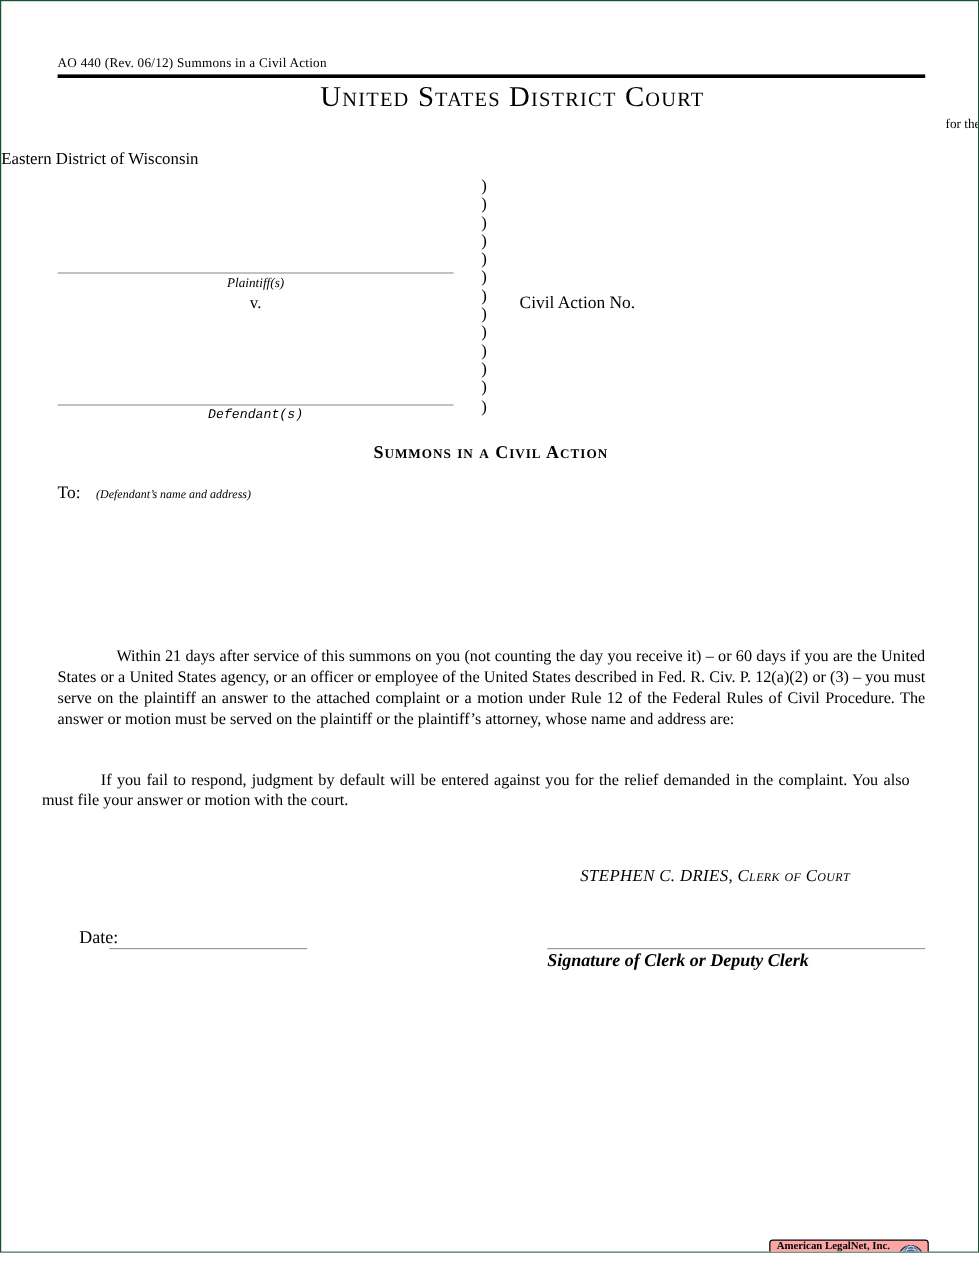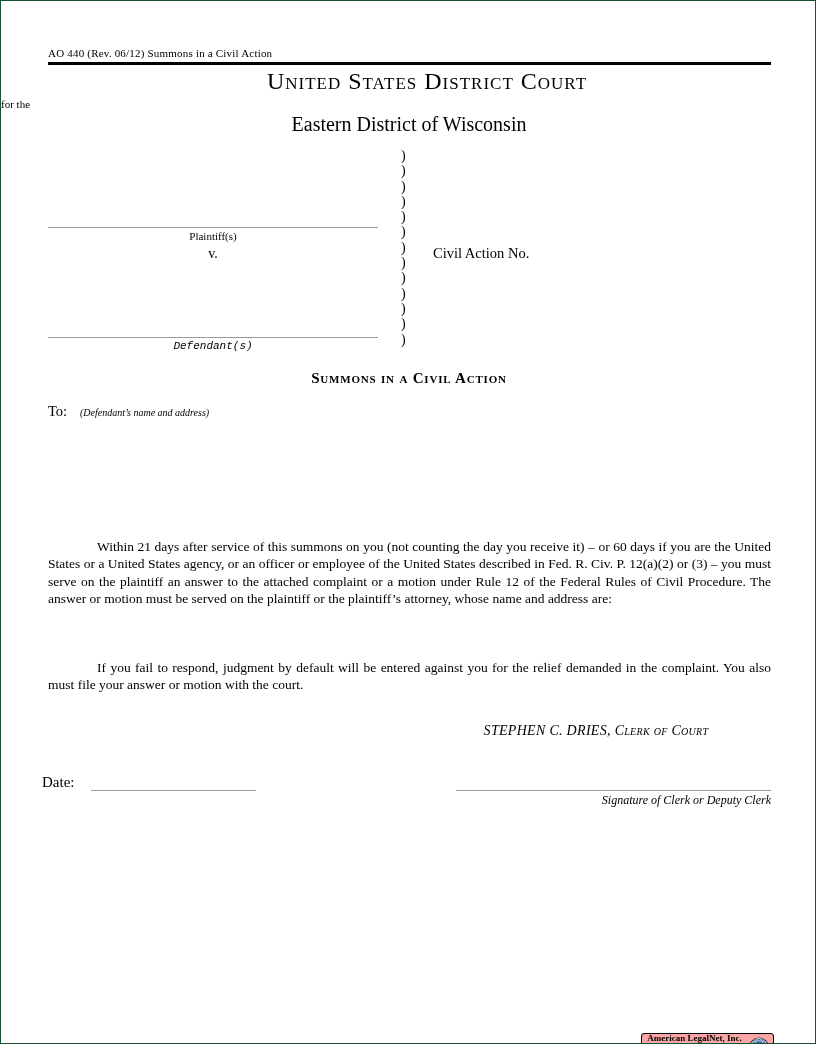--- a/index.html
+++ b/index.html
@@ -17,57 +17,57 @@
   }
   .abs { position: absolute; }
 
   .form-id   { left: 47px; top: 46px; font-size: 11px; letter-spacing: 0.2px; }
   .top-rule  { left: 47px; top: 61px; width: 723px; height: 3px; background: #000; }
 
   .court-title {
     left: 0; top: 67px; width: 816px; text-align: center;
     font-variant: small-caps; font-size: 24px; letter-spacing: 1px; margin-left: 18px;
   }
-  .for-the  { left: 0; top: 97px;  width: 816px; text-align: left; font-size: 11px; }
-  .district { left: 0; top: 112px; width: 816px; text-align: center; font-size: 20px; }
+  .for-the  { left: 0; top: 97px;  width: 816px; text-align: right; font-size: 11px; }
+  .district { left: 0; top: 125px; width: 816px; font-size: 14px; }
 
   .paren-col { left: 400px; top: 147px; font-size: 14px; line-height: 15.3px; }
   .paren     { height: 15.3px; }
 
   .field-line { border-bottom: 1px solid #9a9a9a; background: transparent; }
   .plaintiff-field { left: 47px; top: 204px; width: 330px; height: 23px; }
-  .plaintiff-label { left: 47px; top: 229px; width: 330px; text-align: center; font-size: 11px; }
+  .plaintiff-label { left: 47px; top: 229px; width: 330px; text-align: center; font-style: italic; font-size: 11px; }
   .versus          { left: 47px; top: 245px; width: 330px; text-align: center; font-size: 14px; }
   .defendant-field { left: 47px; top: 314px; width: 330px; height: 23px; }
   .defendant-label { left: 47px; top: 339px; width: 330px; text-align: center; font-style: italic; font-size: 11px; font-family: Liberation Mono, monospace; }
   .civil-action    { left: 432px; top: 244px; font-size: 14.5px; }
 
   .summons-title {
     left: 0; top: 369px; width: 816px; text-align: center;
     font-weight: bold; font-variant: small-caps; font-size: 15px; letter-spacing: 0.8px;
   }
 
   .to-label { left: 47px; top: 402px; font-size: 14.5px; }
   .to-hint  { left: 79px; top: 406px; font-size: 10px; font-style: italic; }
 
   .para { width: 723px; font-size: 13.5px; line-height: 17.3px; text-indent: 49px; }
   .para-lawsuit { left: 47px; top: 470px; }
   .para-service { left: 47px; top: 504px; text-align: justify; margin-top: 33px; }
-  .para-default { left: 47px; top: 640px; text-align: justify; margin-top: 18px; }
+  .para-default { left: 34px; top: 640px; text-align: justify; }
 
   .clerk-line {
     left: 420px; top: 722px; width: 350px; text-align: center;
     font-style: italic; font-size: 14px; letter-spacing: 0.3px;
   }
   .clerk-title { font-variant: small-caps; }
 
-  .date-label  { left: 41px;  top: 773px; font-size: 15px; text-align: right; }
+  .date-label  { left: 65px;  top: 773px; font-size: 15px; text-align: right; }
   .date-field  { left: 90px;  top: 768px; width: 165px; height: 22px; }
   .sig-field   { left: 455px; top: 768px; width: 315px; height: 22px; }
-  .sig-caption { left: 455px; top: 792px; width: 315px; text-align: right; font-style: italic; font-size: 12px; }
+  .sig-caption { left: 455px; top: 792px; width: 315px; text-align: left; font-style: italic; font-size: 15px; font-weight: bold; }
 
   .vendor-box {
     left: 640px; top: 986px; width: 133px; height: 29px;
     border: 1px solid #000; border-radius: 3px;
     display: flex; align-items: center; gap: 4px; padding: 2px 3px;
     background: #fca5a5;
     margin-top: 46px;
   }
   .vendor-text { flex: 1; text-align: center; line-height: 1.15; }
   .vendor-name { font-size: 9px; font-weight: bold; white-space: nowrap; }

